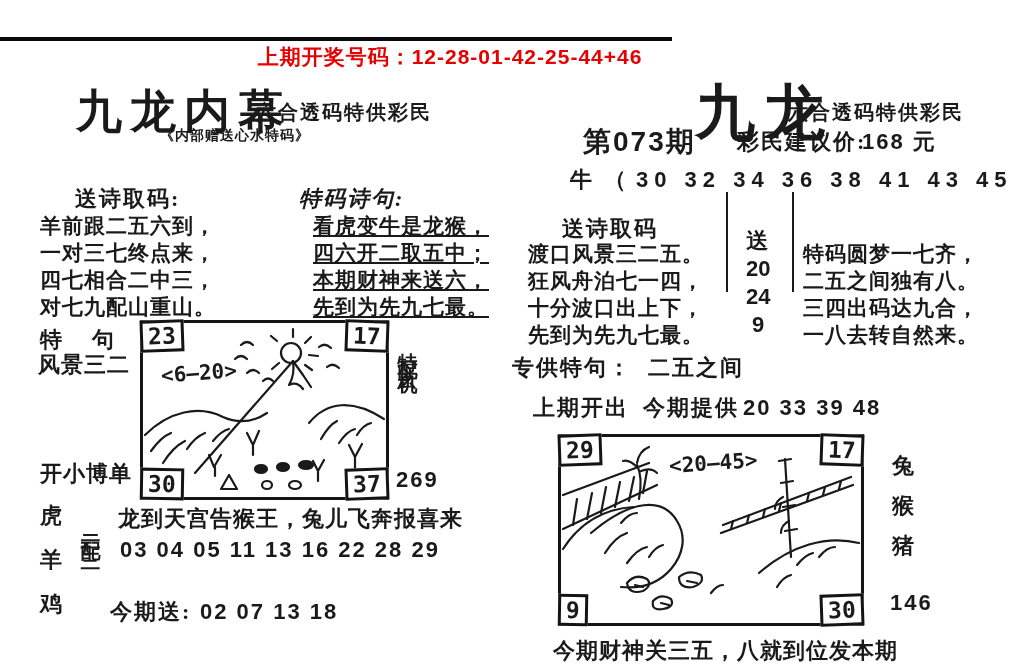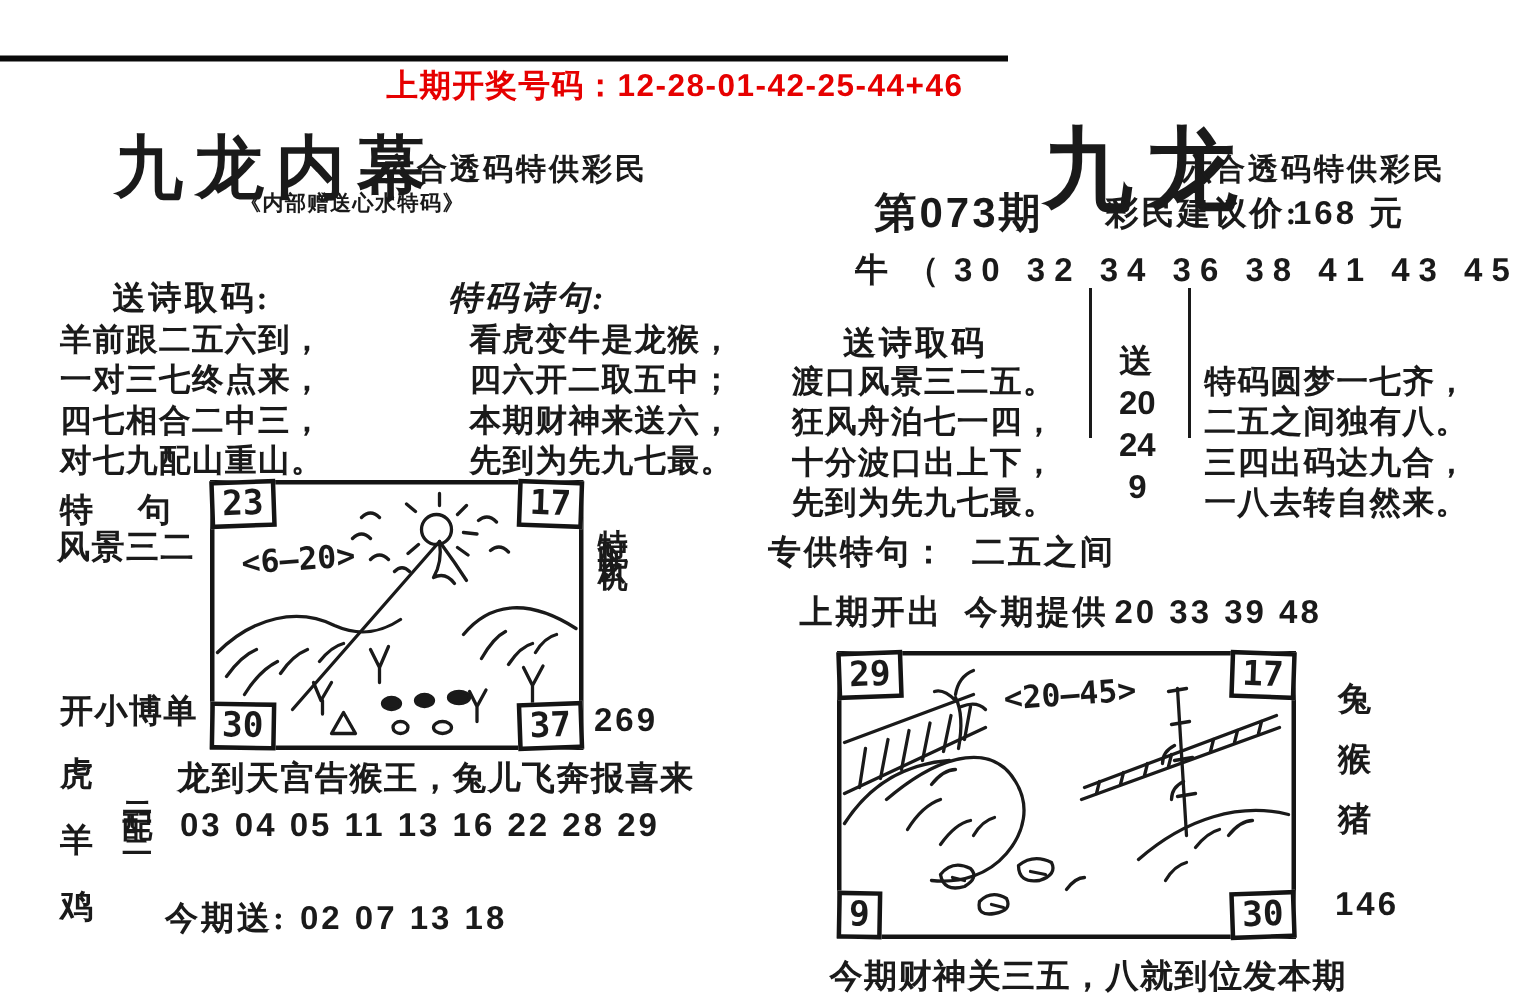--- a/index.html
+++ b/index.html
@@ -65,21 +65,21 @@
 
   <div class="abs poem-h" style="left:75px;top:147px;">送诗取码:</div>
   <div class="abs" style="left:40px;top:176px;">
     <div class="poem-l">羊前跟二五六到，</div>
     <div class="poem-l">一对三七终点来，</div>
     <div class="poem-l">四七相合二中三，</div>
     <div class="poem-l">对七九配山重山。</div>
   </div>
 
   <div class="abs poem-h" style="left:299px;top:147px;font-style:italic;">特码诗句:</div>
-  <div class="abs" style="left:313px;top:176px;">
+  <div class="abs" style="left:313px;top:176px;text-decoration:underline;">
     <div class="poem-l">看虎变牛是龙猴，</div>
     <div class="poem-l">四六开二取五中；</div>
     <div class="poem-l">本期财神来送六，</div>
     <div class="poem-l">先到为先九七最。</div>
   </div>
 
   <div class="abs label-lg" style="left:40px;top:288px;text-align:center;">特　句</div>
   <div class="abs label-lg" style="left:38px;top:313px;letter-spacing:1px;">风景三二</div>
   <div class="abs label-lg" style="left:40px;top:422px;letter-spacing:1px;">开小博单</div>
 

